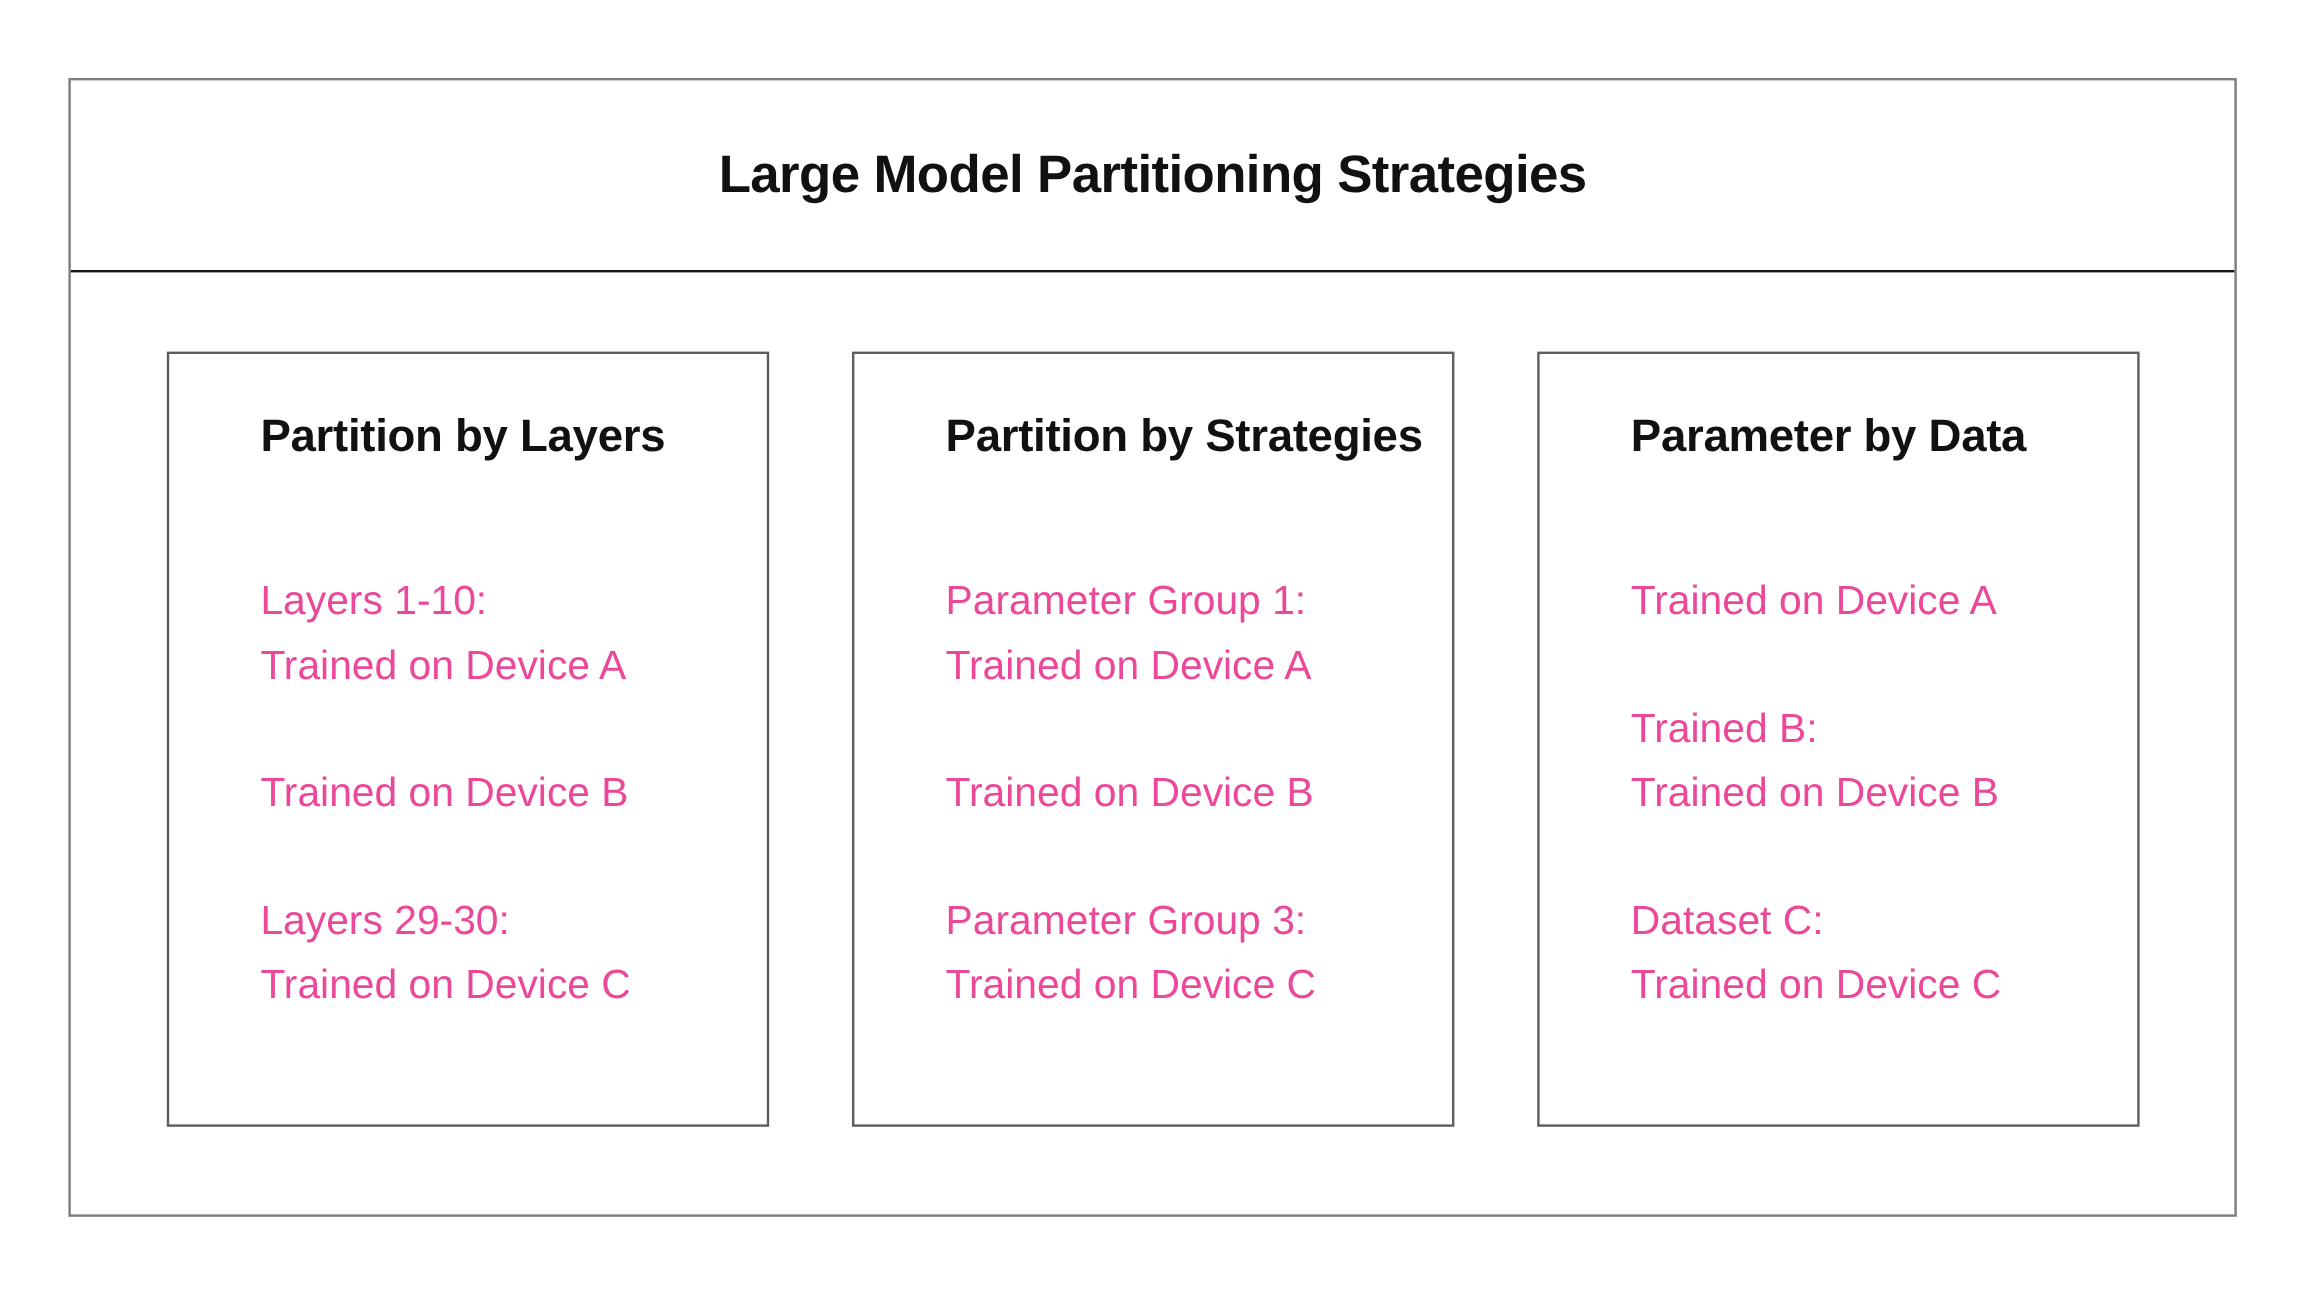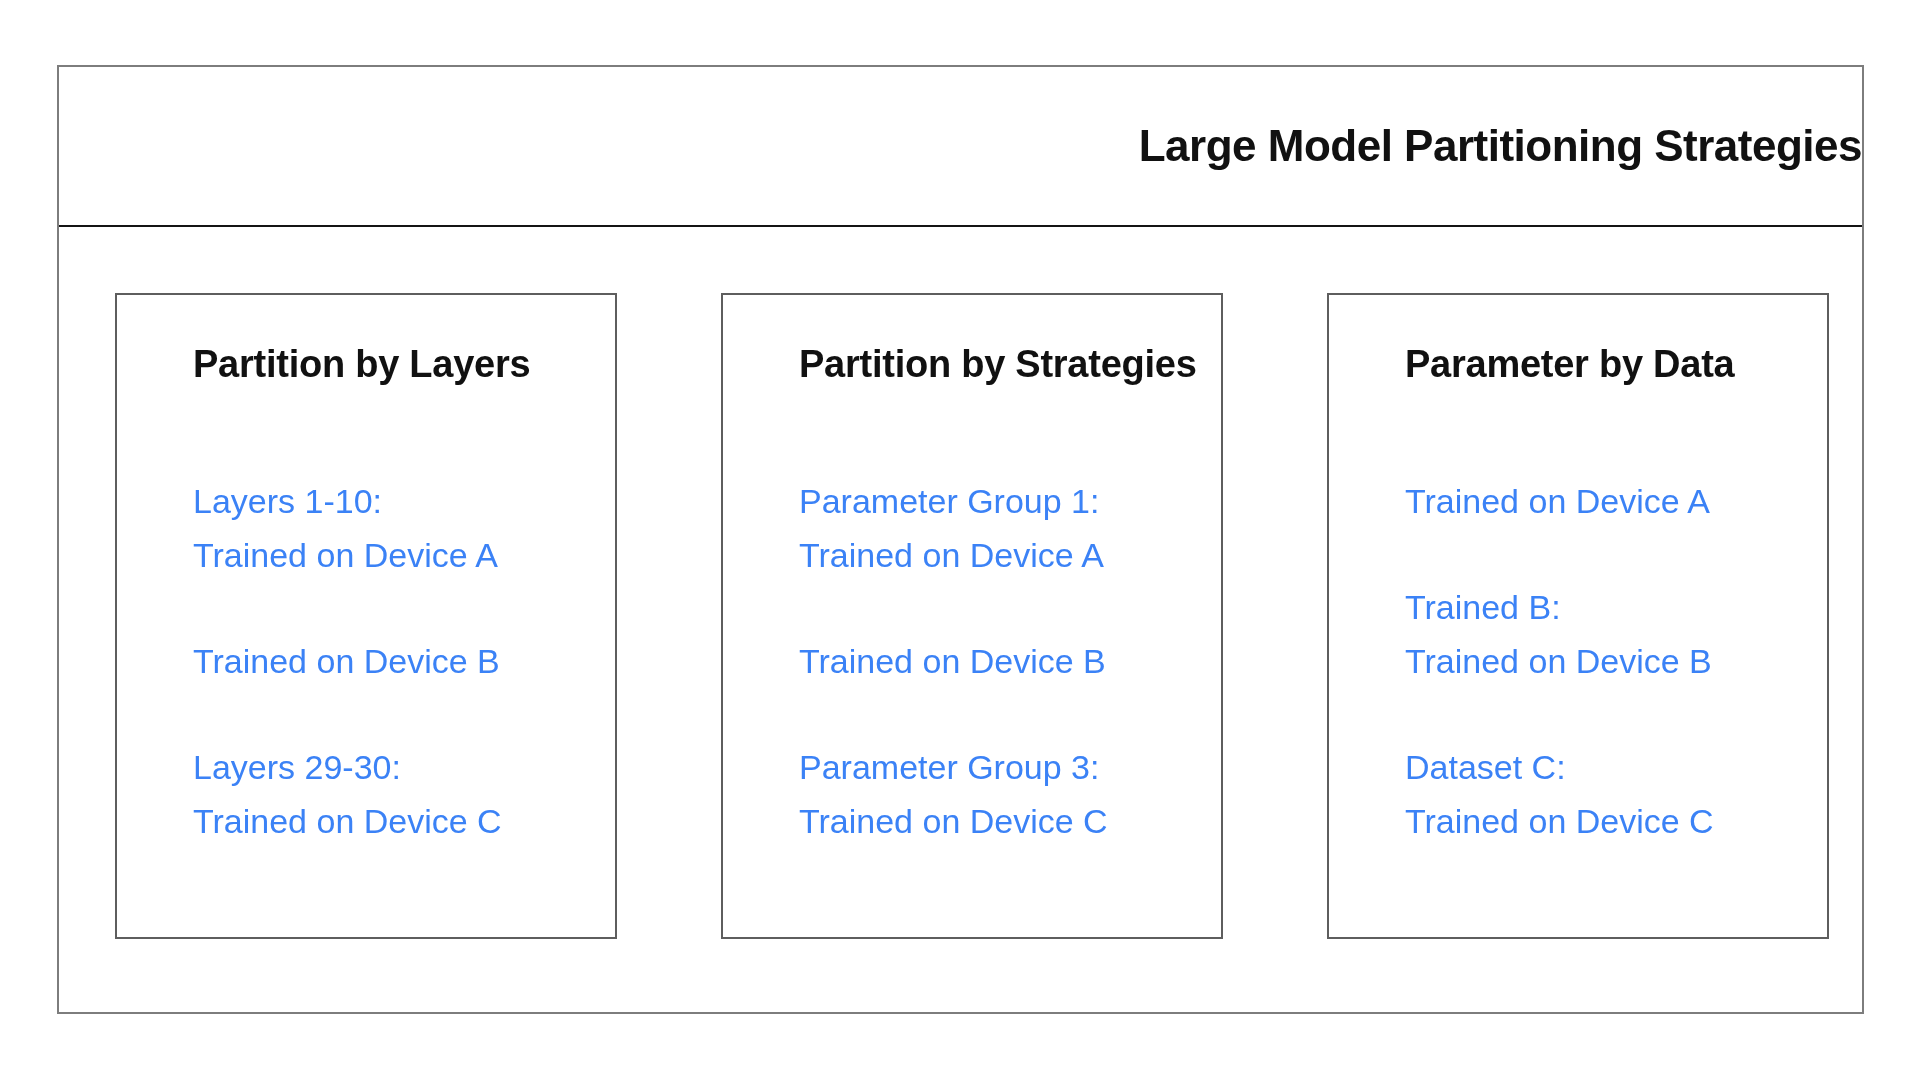--- a/index.html
+++ b/index.html
@@ -14,33 +14,33 @@
     left: 57px; top: 65px;
     width: 1807px; height: 949px;
     border: 2px solid #7d7d7d;
     background: #ffffff;
   }
   .frame-header {
     height: 160px;
     border-bottom: 2px solid #141414;
     display: flex;
     align-items: center;
-    justify-content: flex-end;
+    justify-content: center;
   }
   .frame-title {
     font-size: 44px;
     font-weight: bold;
     letter-spacing: -0.5px;
     color: #111111;
   }
   .cards {
     display: flex;
-    padding-left: 56px;
+    padding-left: 80px;
     padding-top: 66px;
-    gap: 104px;
+    gap: 69px;
   }
   .card {
     width: 502px;
     height: 646px;
     border: 2px solid #5e5e5e;
     background: #ffffff;
     padding: 47px 24px 0 76px;
   }
   .card-title {
     font-size: 38px;
@@ -49,21 +49,21 @@
     letter-spacing: -0.25px;
     height: 132px;
     color: #111111;
   }
   .card-row {
     margin-bottom: 52px;
   }
   .row-label, .row-value {
     font-size: 34px;
     line-height: 54px;
-    color: #3b82f6;
+    color: #ec4899;
     white-space: nowrap;
   }
 </style>
 </head>
 <body>
 
 <div class="frame">
 
   <div class="frame-header">
     <div class="frame-title">Large Model Partitioning Strategies</div>

